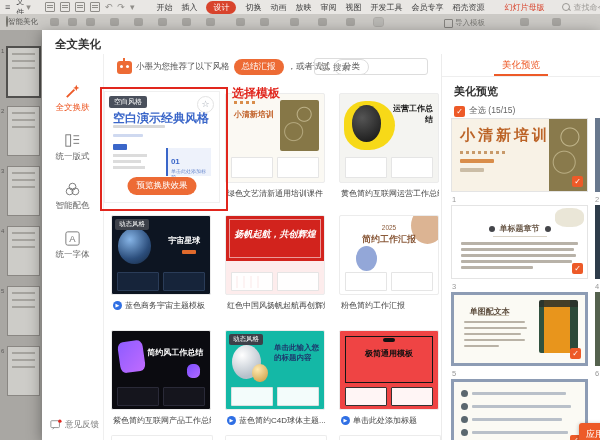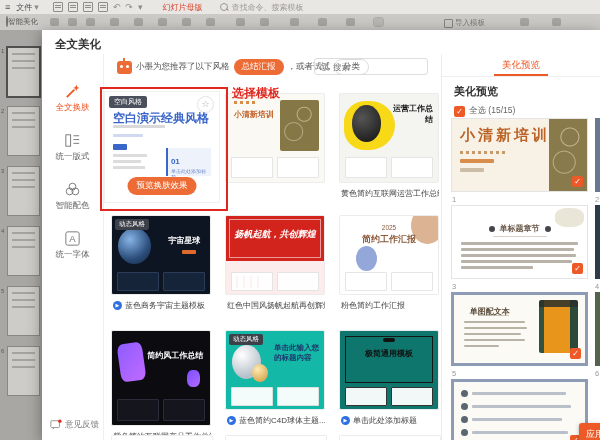--- a/index.html
+++ b/index.html
@@ -118,21 +118,21 @@
   .s-purple .thumb{background:#0b0b10;}
   .s-purple .deco-a{left:7%;top:13%;width:26%;height:40%;border-radius:22%;transform:rotate(-8deg);
     background:linear-gradient(135deg,#8e5cff,#c06bff);}
   .s-purple .deco-b{right:10%;top:42%;width:13%;height:18%;border-radius:40%;background:linear-gradient(135deg,#7b4dff,#b26bff);}
   .s-purple .t-title{left:36%;top:20%;color:#fff;}
   .s-purple .minis i{background:#15151d;border-color:#2a2a38;}
   .s-c4d .thumb{background:#14b8a6;}
   .s-c4d .deco-a{left:6%;top:18%;width:30%;height:44%;border-radius:50%;background:radial-gradient(circle at 35% 30%,#fff,#b7c0ca 72%);}
   .s-c4d .deco-b{left:27%;top:42%;width:16%;height:24%;border-radius:50%;background:radial-gradient(circle at 35% 30%,#ffe9b0,#c9973a);}
   .s-c4d .t-title{right:5%;top:16%;width:46%;color:#1d3a6e;font-size:7.5px;}
-  .s-bw .thumb{background:#0f766e;}
+  .s-bw .thumb{background:#ef4444;}
   .s-bw .deco-a{left:5%;top:6%;right:5%;height:58%;border:1.5px solid #161616;}
   .s-bw .deco-b{left:44%;top:9%;width:12%;height:5%;background:#111;border-radius:4px;}
   .s-bw .t-title{left:0;top:22%;width:100%;text-align:center;color:#111;}
   .s-bw .minis i{border-color:#333;}
   .row4sliver{position:absolute;height:6px;width:100px;border:1px solid #ececec;border-bottom:none;border-radius:2px 2px 0 0;background:#fff;}
   
   #pvpanel{position:absolute;left:399px;top:24px;right:0;bottom:0;border-left:1px solid #ececec;background:#fff;}
   #pv-tabbar{position:absolute;left:0;top:0;right:0;height:22px;border-bottom:1px solid #eee;text-align:center;}
   #pv-tab{display:inline-block;font-size:9.5px;color:#ed5a28;padding-top:5px;position:relative;}
   #pv-tab::after{content:"";position:absolute;left:-8px;right:-8px;bottom:-4px;height:2px;background:#ed5a28;}
@@ -205,20 +205,33 @@
   </span>
   <span class="qicons">
     <span class="qbox"></span>
     <span class="qbox"></span>
     <span class="qbox"></span>
     <span class="qbox"></span>
     <span class="uglyph">↶</span>
     <span class="uglyph">↷</span>
     <span class="uglyph">▾</span>
   </span>
+  <span id="menu-tabs">
+      <span class="mtab">开始</span>
+      <span class="mtab">插入</span>
+      <span class="mtab active">设计</span>
+      <span class="mtab">切换</span>
+      <span class="mtab">动画</span>
+      <span class="mtab">放映</span>
+      <span class="mtab">审阅</span>
+      <span class="mtab">视图</span>
+      <span class="mtab">开发工具</span>
+      <span class="mtab">会员专享</span>
+      <span class="mtab">稻壳资源</span>
+    </span>
   <span class="master">幻灯片母版</span>
   <span class="msearch">
     <span class="magicon"></span>
     <span>查找命令、搜索模板</span>
   </span>
 </div>
 
 <div id="ribbon">
   <span class="rimport" style="left:444px">
     <span>导入模板</span>
@@ -436,20 +449,24 @@
 
       <span class="deco-a"></span>
       <span class="deco-b"></span>
 
       <span class="t-title">小清新培训</span>
       <span class="minis">
           <i></i>
           <i></i>
         </span>
     </div>
+    <div class="caption">
+
+      <span class="cap-text">绿色文艺清新通用培训课件</span>
+    </div>
   </div>
     <div class="card s-yellow" style="left: 297px; top: 63px;">
     <div class="thumb" style="height: 90px;">
 
       <span class="deco-a"></span>
       <span class="deco-b"></span>
 
       <span class="t-title">运营工作总结</span>
       <span class="minis">
           <i></i>
@@ -506,21 +523,21 @@
           <i></i>
           <i></i>
         </span>
     </div>
     <div class="caption">
 
       <span class="cap-text">粉色简约工作汇报</span>
     </div>
   </div>
     <div class="card s-purple" style="left: 69px; top: 300px;">
-    <div class="thumb" style="height: 96px;">
+    <div class="thumb" style="height: 80px;">
 
       <span class="deco-a"></span>
       <span class="deco-b"></span>
 
       <span class="t-title">简约风工作总结</span>
       <span class="minis">
           <i></i>
           <i></i>
         </span>
     </div>

